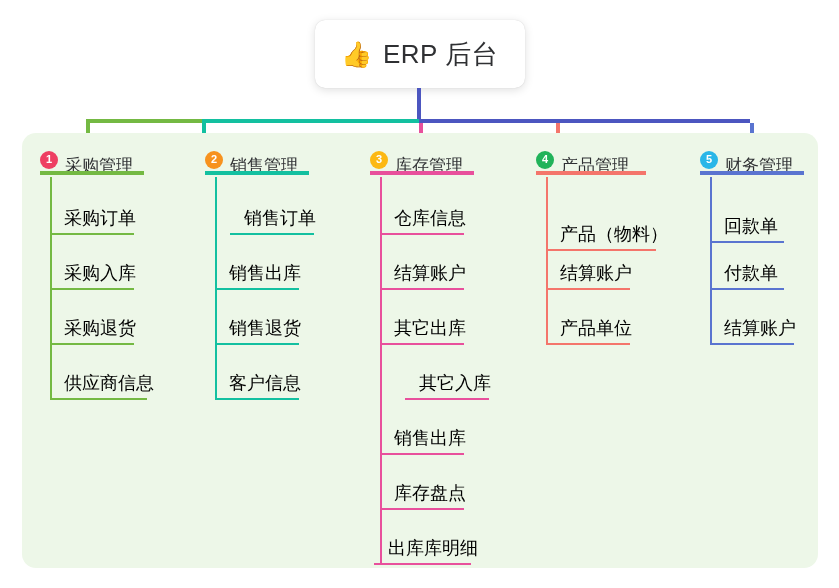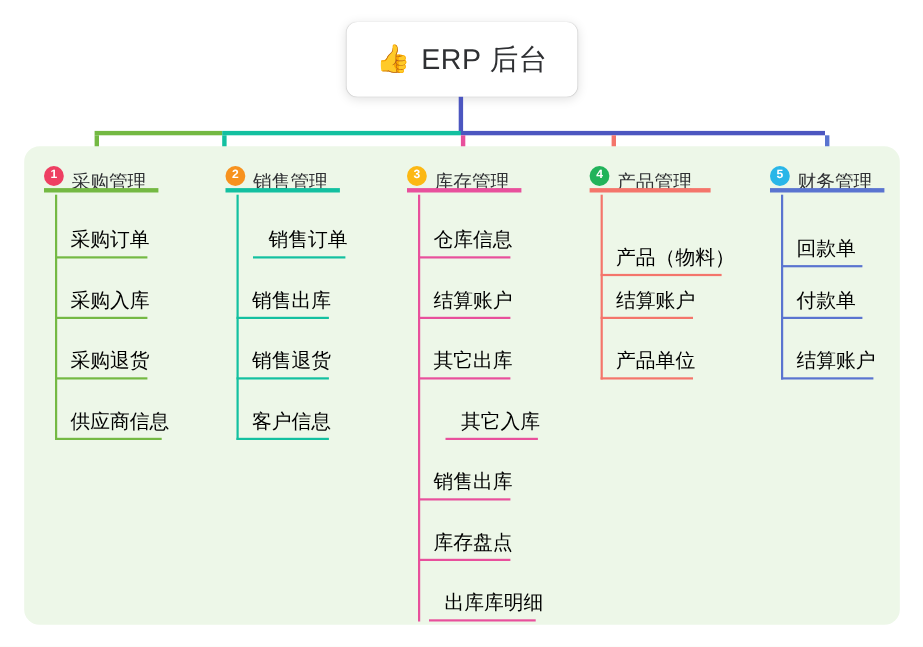--- a/index.html
+++ b/index.html
@@ -153,21 +153,21 @@
           <div class="leaf-rule" style="width: 84px; background: rgb(232, 80, 156);"></div>
         </div>
         <div class="leaf" style="left: 10px; top: 292px; width: 84px; height: 30px;">
           <span class="leaf-label">销售出库</span>
           <div class="leaf-rule" style="width: 84px; background: rgb(232, 80, 156);"></div>
         </div>
         <div class="leaf" style="left: 10px; top: 347px; width: 84px; height: 30px; padding-left: 40px;">
           <span class="leaf-label">库存盘点</span>
           <div class="leaf-rule" style="width: 84px; background: rgb(232, 80, 156);"></div>
         </div>
-        <div class="leaf" style="left: 20px; top: 402px; width: 97px; height: 30px;">
+        <div class="leaf" style="left: 4px; top: 402px; width: 97px; height: 30px;">
           <span class="leaf-label">出库库明细</span>
           <div class="leaf-rule" style="width: 97px; background: rgb(232, 80, 156);"></div>
         </div>
       </div>
       <div class="col" style="left: 514px;">
         <div class="col-head">
           <span class="badge" style="background: rgb(33, 179, 90);">4</span>
           <span class="col-title">产品管理</span>
         </div>
         <div class="col-underline" style="width: 110px; background: rgb(244, 117, 107);"></div>

